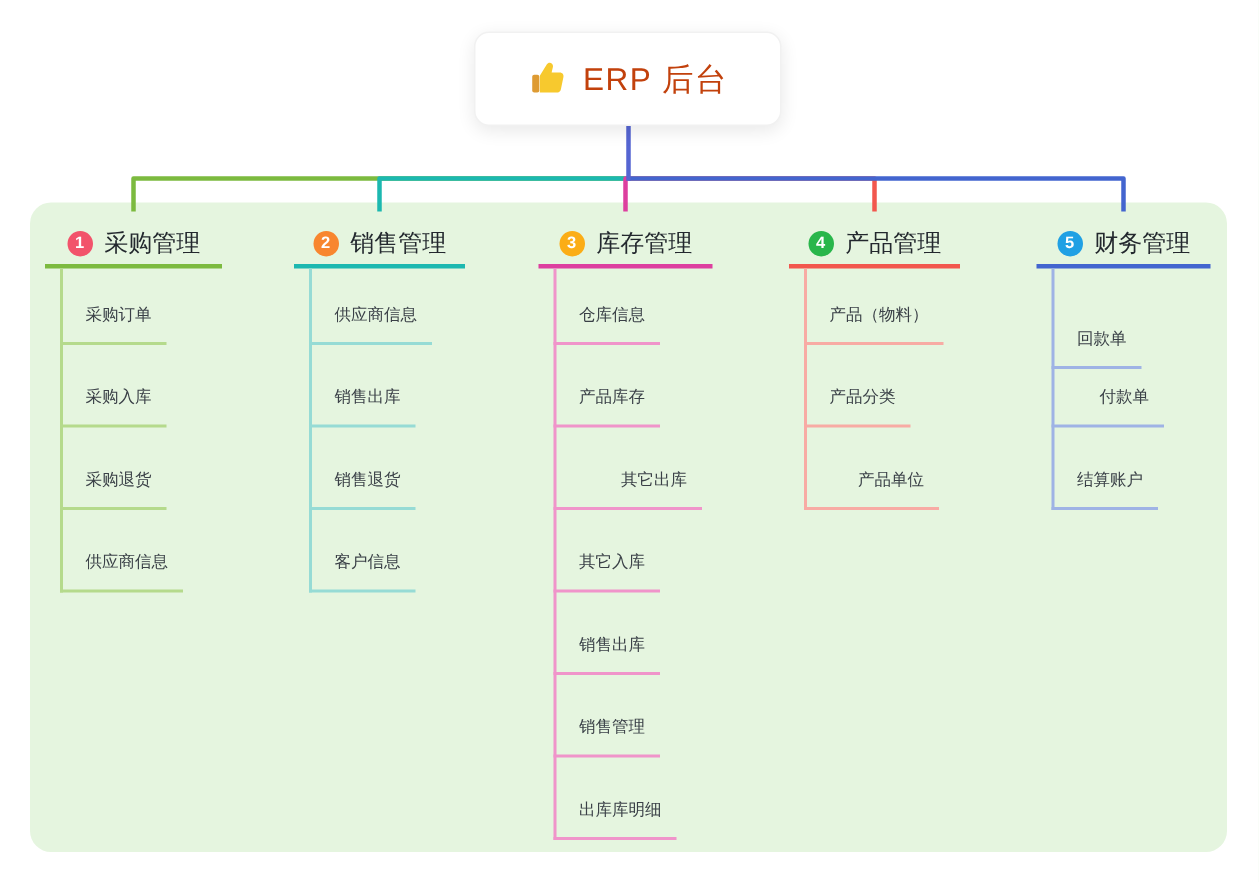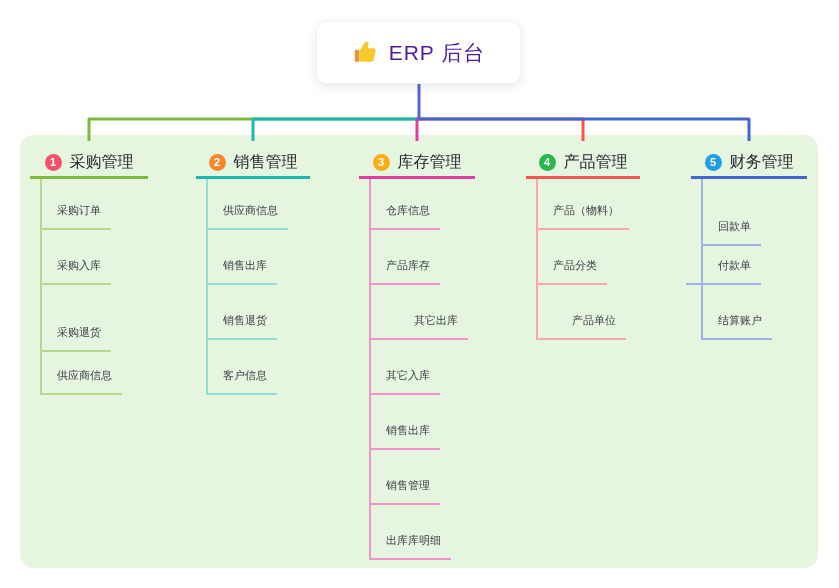--- a/index.html
+++ b/index.html
@@ -7,21 +7,21 @@
   #stage{position:relative;width:839px;height:588px;overflow:hidden;background:#ffffff;}
   #panel{position:absolute;left:20px;top:135px;width:798px;height:433px;border-radius:14px;}
   #connectors{position:absolute;left:0;top:0;width:839px;height:588px;}
   #root-card{
     position:absolute;left:316px;top:21px;width:205px;height:63px;
     background:#ffffff;border:1px solid #f1f1f1;border-radius:10px;
     box-shadow:0 3px 12px rgba(0,0,0,0.09);
     display:flex;align-items:center;justify-content:center;gap:10px;
     box-sizing:border-box;
   }
-  #root-card .root-title{font-size:21px;color:#4c1d95;letter-spacing:1px;}
+  #root-card .root-title{font-size:21px;color:#c2410c;letter-spacing:1px;}
   .branch-title{
     position:absolute;top:148px;height:28px;box-sizing:content-box;
     display:flex;align-items:center;justify-content:center;gap:8px;
     font-size:16px;color:#23282e;cursor:default;
   }
   .badge{
     width:17px;height:17px;border-radius:50%;flex:0 0 auto;
     display:flex;align-items:center;justify-content:center;
     color:#ffffff;font-size:11px;font-weight:bold;line-height:1;
   }
@@ -58,21 +58,21 @@
   </div>
 
   <div id="branches">
       <div class="branch-title" style="left: 30px; width: 118px; border-bottom: 3px solid rgb(124, 186, 63);">
         <span class="badge" style="background: rgb(242, 83, 107);">1</span>
         <span>采购管理</span>
       </div>
       <div class="spine" style="left: 40px; top: 179px; height: 216px; background: rgb(181, 218, 140);"></div>
       <div class="child-node" style="left: 40px; top: 202px; border-bottom: 2px solid rgb(181, 218, 140);">采购订单</div>
       <div class="child-node" style="left: 40px; top: 257px; border-bottom: 2px solid rgb(181, 218, 140);">采购入库</div>
-      <div class="child-node" style="left: 40px; top: 324px; border-bottom: 2px solid rgb(181, 218, 140);">采购退货</div>
+      <div class="child-node" style="left: 40px; top: 312px; border-bottom: 2px solid rgb(181, 218, 140);">采购退货</div>
       <div class="child-node" style="left: 40px; top: 367px; border-bottom: 2px solid rgb(181, 218, 140);">供应商信息</div>
       <div class="branch-title" style="left: 196px; width: 114px; border-bottom: 3px solid rgb(28, 184, 176);">
         <span class="badge" style="background: rgb(248, 134, 47);">2</span>
         <span>销售管理</span>
       </div>
       <div class="spine" style="left: 206px; top: 179px; height: 216px; background: rgb(150, 219, 213);"></div>
       <div class="child-node" style="left: 206px; top: 202px; border-bottom: 2px solid rgb(150, 219, 213);">供应商信息</div>
       <div class="child-node" style="left: 206px; top: 257px; border-bottom: 2px solid rgb(150, 219, 213);">销售出库</div>
       <div class="child-node" style="left: 206px; top: 312px; border-bottom: 2px solid rgb(150, 219, 213);">销售退货</div>
       <div class="child-node" style="left: 206px; top: 367px; border-bottom: 2px solid rgb(150, 219, 213);">客户信息</div>
@@ -95,16 +95,16 @@
       <div class="spine" style="left: 536px; top: 179px; height: 161px; background: rgb(248, 171, 164);"></div>
       <div class="child-node" style="left: 536px; top: 202px; border-bottom: 2px solid rgb(248, 171, 164);">产品（物料）</div>
       <div class="child-node" style="left: 536px; top: 257px; border-bottom: 2px solid rgb(248, 171, 164);">产品分类</div>
       <div class="child-node" style="left: 536px; top: 312px; border-bottom: 2px solid rgb(248, 171, 164); padding-left: 36px;">产品单位</div>
       <div class="branch-title" style="left: 691px; width: 116px; border-bottom: 3px solid rgb(67, 101, 207);">
         <span class="badge" style="background: rgb(32, 160, 228);">5</span>
         <span>财务管理</span>
       </div>
       <div class="spine" style="left: 701px; top: 179px; height: 161px; background: rgb(159, 179, 229);"></div>
       <div class="child-node" style="left: 701px; top: 218px; border-bottom: 2px solid rgb(159, 179, 229);">回款单</div>
-      <div class="child-node" style="left: 686px; top: 257px; border-bottom: 2px solid rgb(159, 179, 229); padding-left: 32px;">付款单</div>
+      <div class="child-node" style="left: 701px; top: 257px; border-bottom: 2px solid rgb(159, 179, 229); padding-left: 32px;">付款单</div>
       <div class="child-node" style="left: 701px; top: 312px; border-bottom: 2px solid rgb(159, 179, 229); text-align: center;">结算账户</div>
     </div>
 </div>
 
 </body></html>

